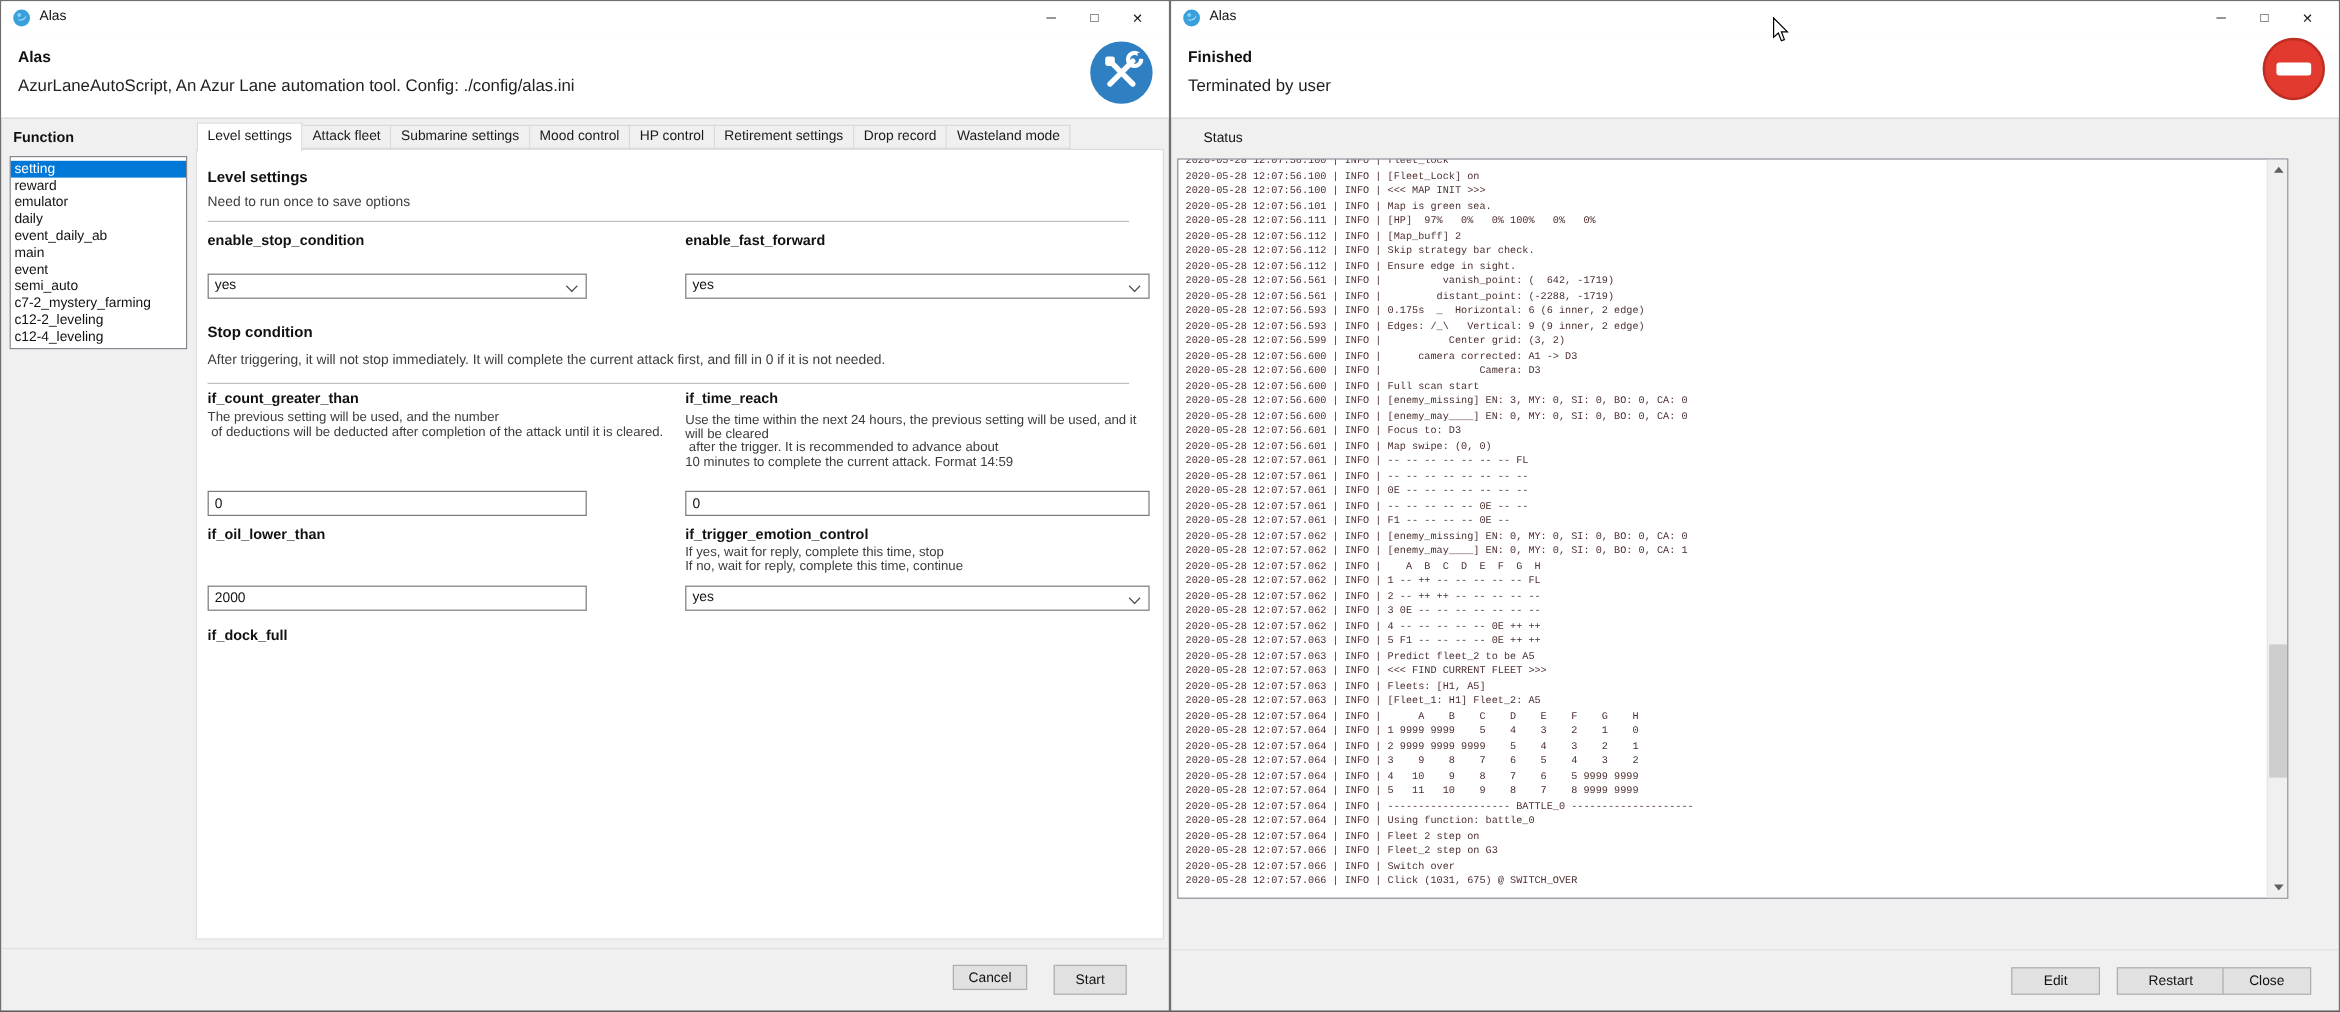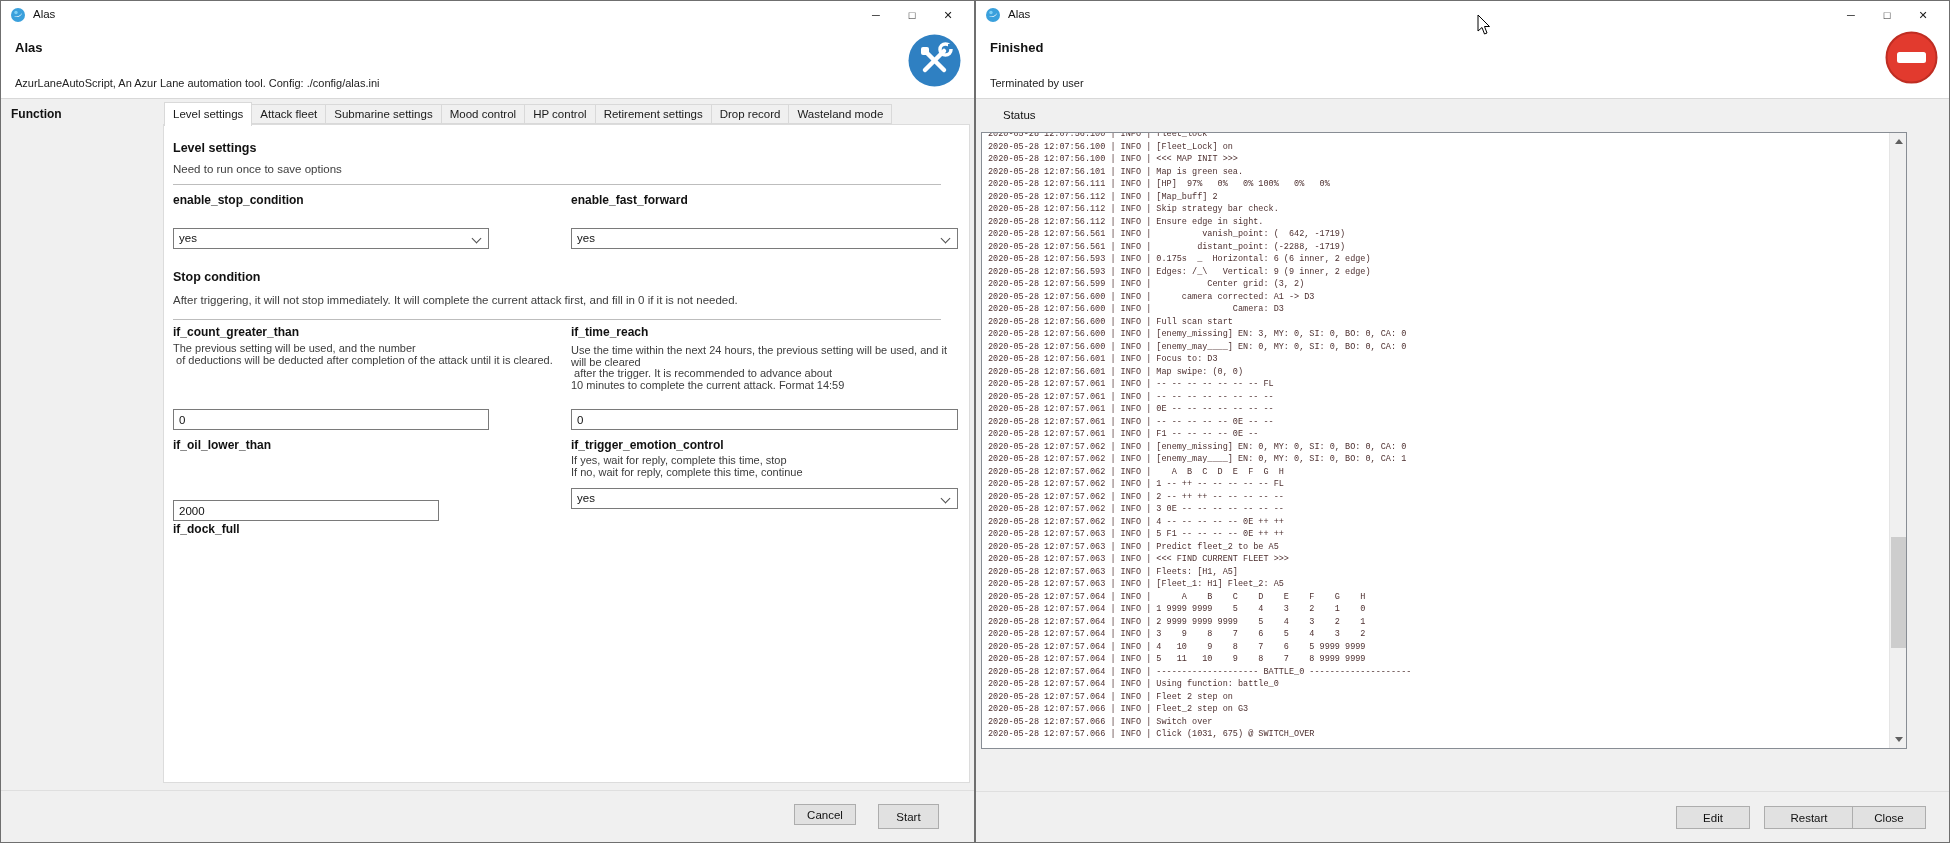--- a/index.html
+++ b/index.html
@@ -13,21 +13,21 @@
   
   .titlebar { position:absolute; left:0; top:0; right:0; height:28px; background:#fff; }
   .app-icon { position:absolute; left:9px; top:6px; width:16px; height:16px; }
   .tb-title { position:absolute; left:32px; top:7px; font-size:11.5px; color:#111; }
   .win-controls { position:absolute; right:8px; top:0; height:28px; display:flex; }
   .win-btn { width:36px; height:28px; display:flex; align-items:center; justify-content:center;
              font-size:11px; color:#1a1a1a; cursor:default; }
 
   
   .hdr-title { position:absolute; left:14px; top:39px; font-size:13px; font-weight:bold; color:#111; }
-  .hdr-sub   { position:absolute; left:14px; top:76px; font-size:11px; color:#222; }
+  .hdr-sub   { position:absolute; left:14px; top:62px; font-size:14px; color:#222; }
   .hdr-bg    { position:absolute; left:0; top:28px; right:0; height:69px; background:#fff; }
   .big-icon  { position:absolute; width:53px; height:53px; }
   .hdr-divider { position:absolute; left:0; right:0; top:97px; height:1px; background:#d8d8d8; }
 
   
   .func-label { position:absolute; left:10px; top:106px; font-size:12px; font-weight:bold; color:#111; }
   .listbox { position:absolute; left:7px; top:129px; width:148px; height:161px; background:#fff;
              border:1px solid #828790; box-sizing:border-box; padding-top:3px; }
   .list-item { height:14px; line-height:14px; font-size:11.5px; padding-left:3px; color:#111;
                white-space:nowrap; }
@@ -121,20 +121,33 @@
           <line x1="36" y1="17" x2="17" y2="36"></line>
         </g>
         <circle cx="37.5" cy="15.5" r="5.5" fill="none" stroke="#ffffff" stroke-width="3.5"></circle>
         <rect x="40" y="10" width="6" height="5" fill="#2f80c2"></rect>
         <rect x="13" y="13" width="8" height="8" rx="2" fill="#ffffff"></rect>
       </svg>
     </div>
     <div class="hdr-divider"></div>
 
     <div class="func-label">Function</div>
+    <div class="listbox">
+      <div class="list-item selected">setting</div>
+      <div class="list-item">reward</div>
+      <div class="list-item">emulator</div>
+      <div class="list-item">daily</div>
+      <div class="list-item">event_daily_ab</div>
+      <div class="list-item">main</div>
+      <div class="list-item">event</div>
+      <div class="list-item">semi_auto</div>
+      <div class="list-item">c7-2_mystery_farming</div>
+      <div class="list-item">c12-2_leveling</div>
+      <div class="list-item">c12-4_leveling</div>
+    </div>
 
     <div class="tabs">
       <div class="tab selected">Level settings</div>
       <div class="tab">Attack fleet</div>
       <div class="tab">Submarine settings</div>
       <div class="tab">Mood control</div>
       <div class="tab">HP control</div>
       <div class="tab">Retirement settings</div>
       <div class="tab">Drop record</div>
       <div class="tab">Wasteland mode</div>
@@ -166,21 +179,21 @@
       <input class="textbox" style="left: 9px; top: 284px; width: 316px;" readonly="" value="0">
 
       <div class="fp f-label" style="left:407px; top:200px;">if_time_reach</div>
       <div class="fp f-desc" style="left:407px; top:220px;">Use the time within the next 24 hours, the previous setting will be used, and it
 will be cleared
  after the trigger. It is recommended to advance about
 10 minutes to complete the current attack. Format 14:59</div>
       <input class="textbox" style="left: 407px; top: 284px; width: 387px;" readonly="" value="0">
 
       <div class="fp f-label" style="left:9px; top:313px;">if_oil_lower_than</div>
-      <input class="textbox" style="left: 9px; top: 363px; width: 266px; margin-top: 12px;" readonly="" value="2000">
+      <input class="textbox" style="left: 9px; top: 363px; width: 316px;" readonly="" value="2000">
 
       <div class="fp f-label" style="left:407px; top:313px;">if_trigger_emotion_control</div>
       <div class="fp f-desc" style="left:407px; top:330px;">If yes, wait for reply, complete this time, stop
 If no, wait for reply, complete this time, continue</div>
       <div class="combo" style="left:407px; top:363px; width:387px;">
         <span class="combo-text">yes</span>
         <span class="chev"></span>
       </div>
 
       <div class="fp f-label" style="left:9px; top:397px;">if_dock_full</div>

